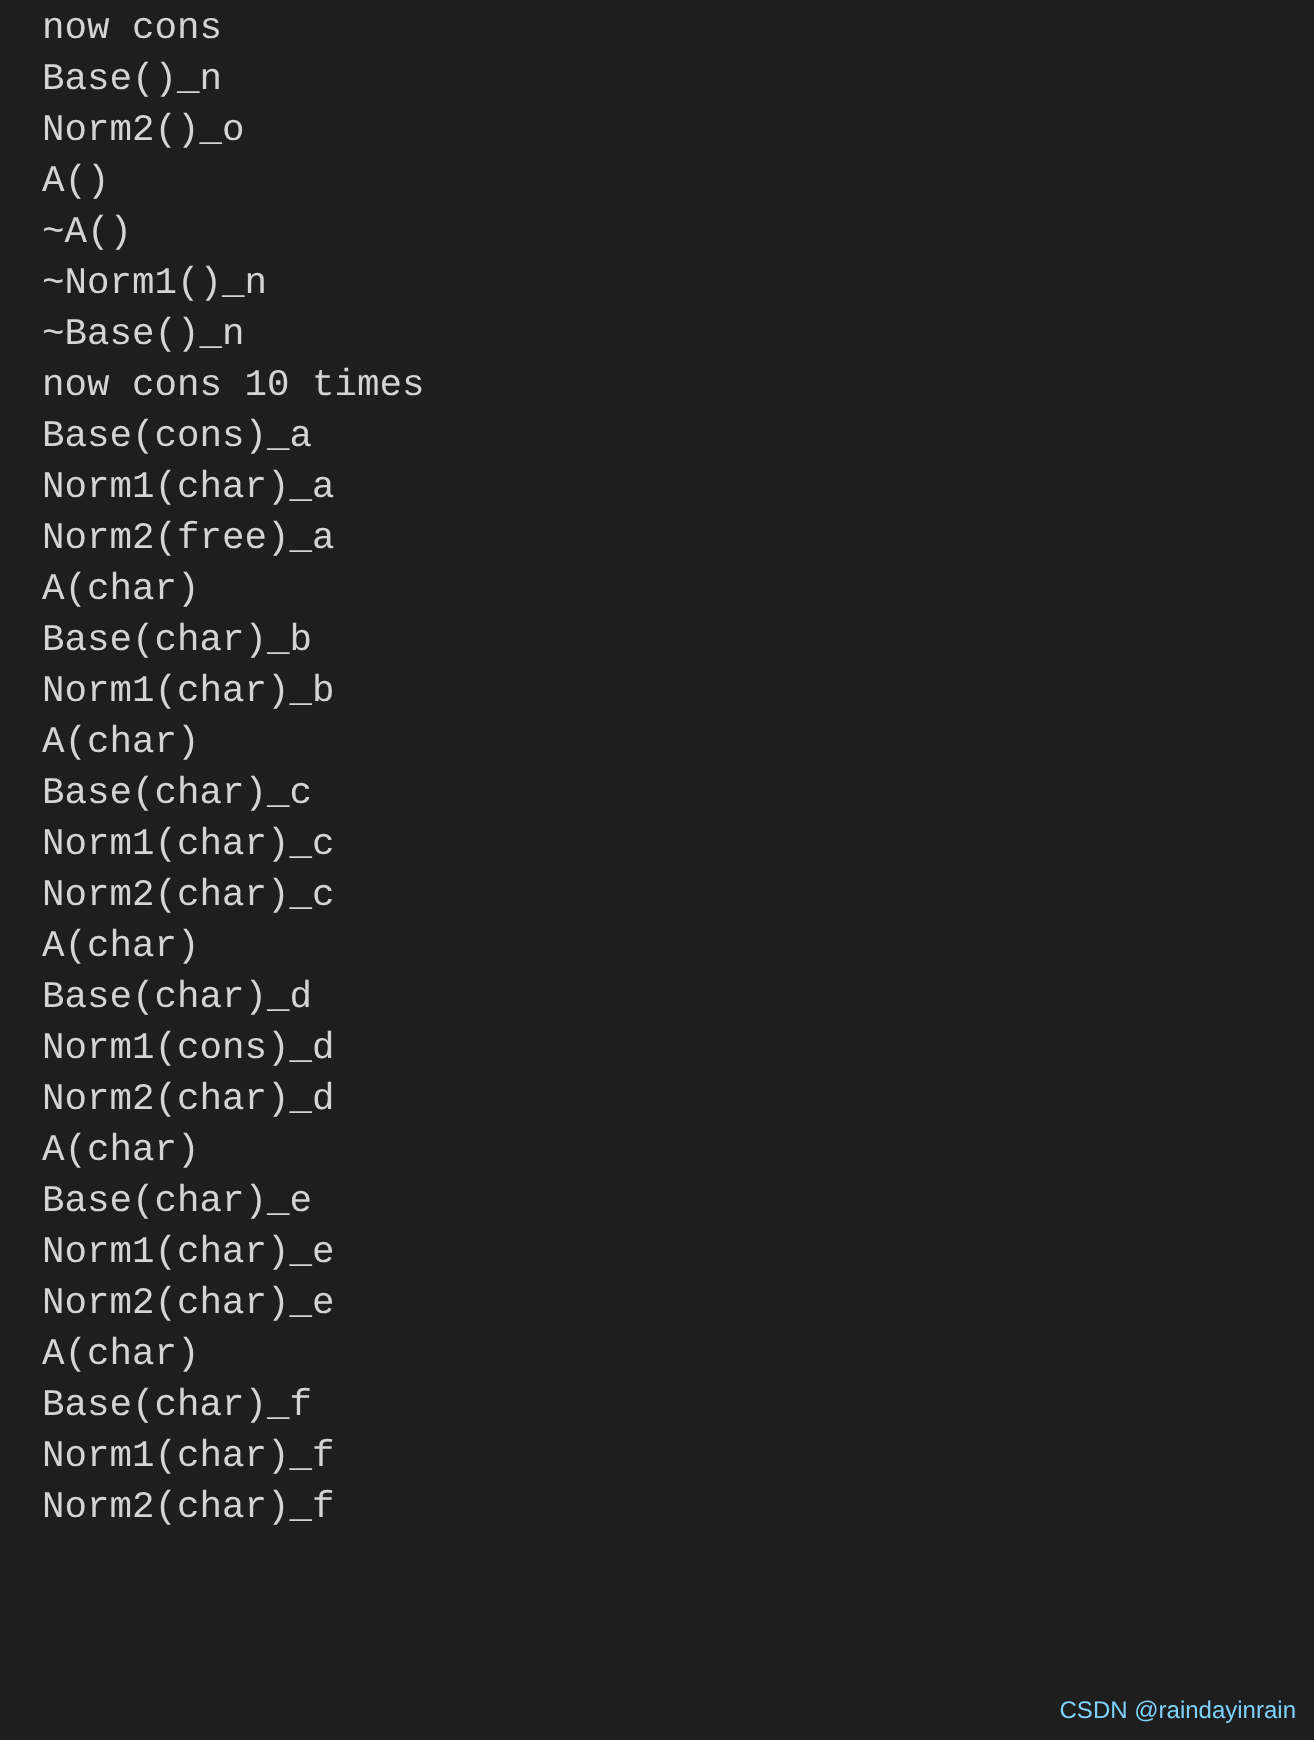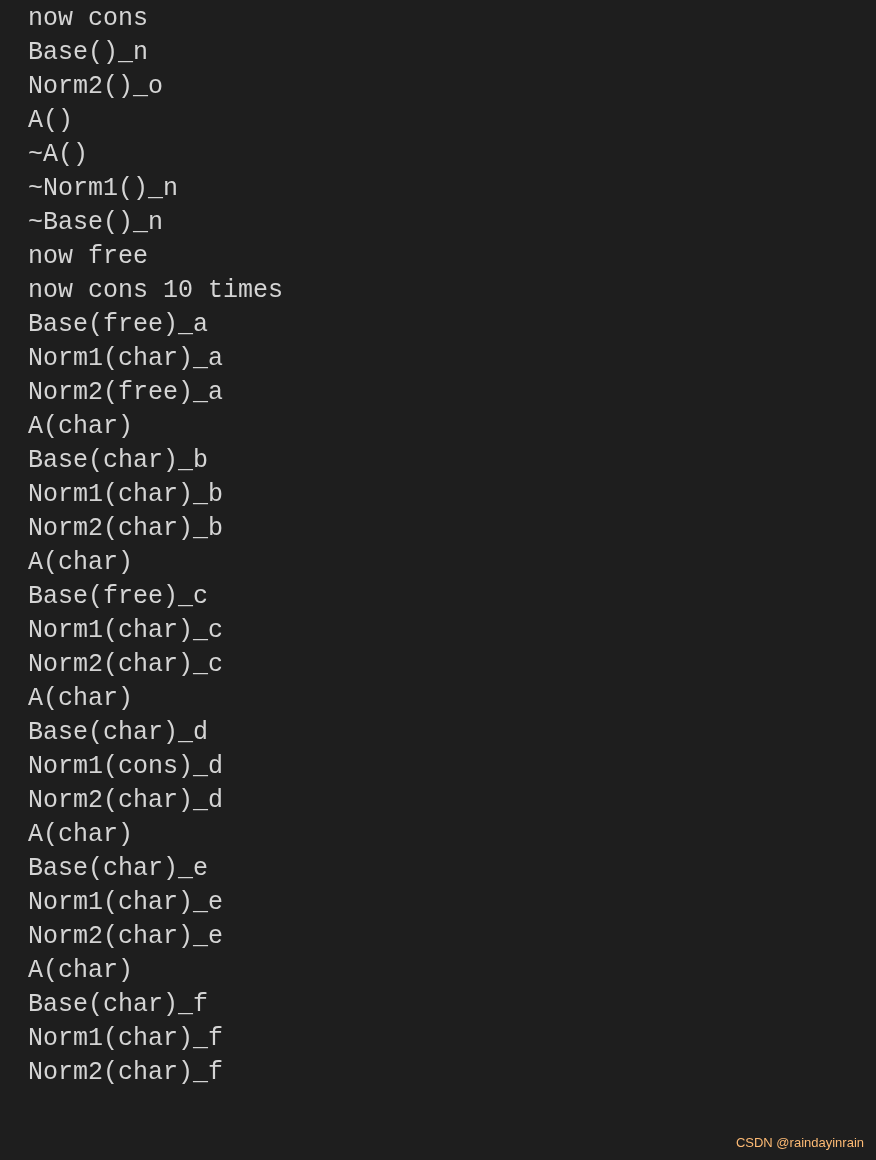--- a/index.html
+++ b/index.html
@@ -24,47 +24,45 @@
       padding-top: 2px;
     }
     .line {
       white-space: pre;
       font-weight: 400;
     }
     .watermark {
       position: absolute;
       bottom: 8px;
       right: 12px;
-      font-size: 13px;
-      color: #fdba74;
+      font-size: 16px;
+      color: #7dd3fc;
       font-family: Arial, sans-serif;
     }
   </style>
 </head>
 <body>
 
 <div class="terminal">
   <div class="line">now cons</div>
   <div class="line">Base()_n</div>
   <div class="line">Norm2()_o</div>
   <div class="line">A()</div>
   <div class="line">~A()</div>
   <div class="line">~Norm1()_n</div>
   <div class="line">~Base()_n</div>
-  <div class="line">now free</div>
   <div class="line">now cons 10 times</div>
-  <div class="line">Base(free)_a</div>
+  <div class="line">Base(cons)_a</div>
   <div class="line">Norm1(char)_a</div>
   <div class="line">Norm2(free)_a</div>
   <div class="line">A(char)</div>
   <div class="line">Base(char)_b</div>
   <div class="line">Norm1(char)_b</div>
-  <div class="line">Norm2(char)_b</div>
   <div class="line">A(char)</div>
-  <div class="line">Base(free)_c</div>
+  <div class="line">Base(char)_c</div>
   <div class="line">Norm1(char)_c</div>
   <div class="line">Norm2(char)_c</div>
   <div class="line">A(char)</div>
   <div class="line">Base(char)_d</div>
   <div class="line">Norm1(cons)_d</div>
   <div class="line">Norm2(char)_d</div>
   <div class="line">A(char)</div>
   <div class="line">Base(char)_e</div>
   <div class="line">Norm1(char)_e</div>
   <div class="line">Norm2(char)_e</div>

